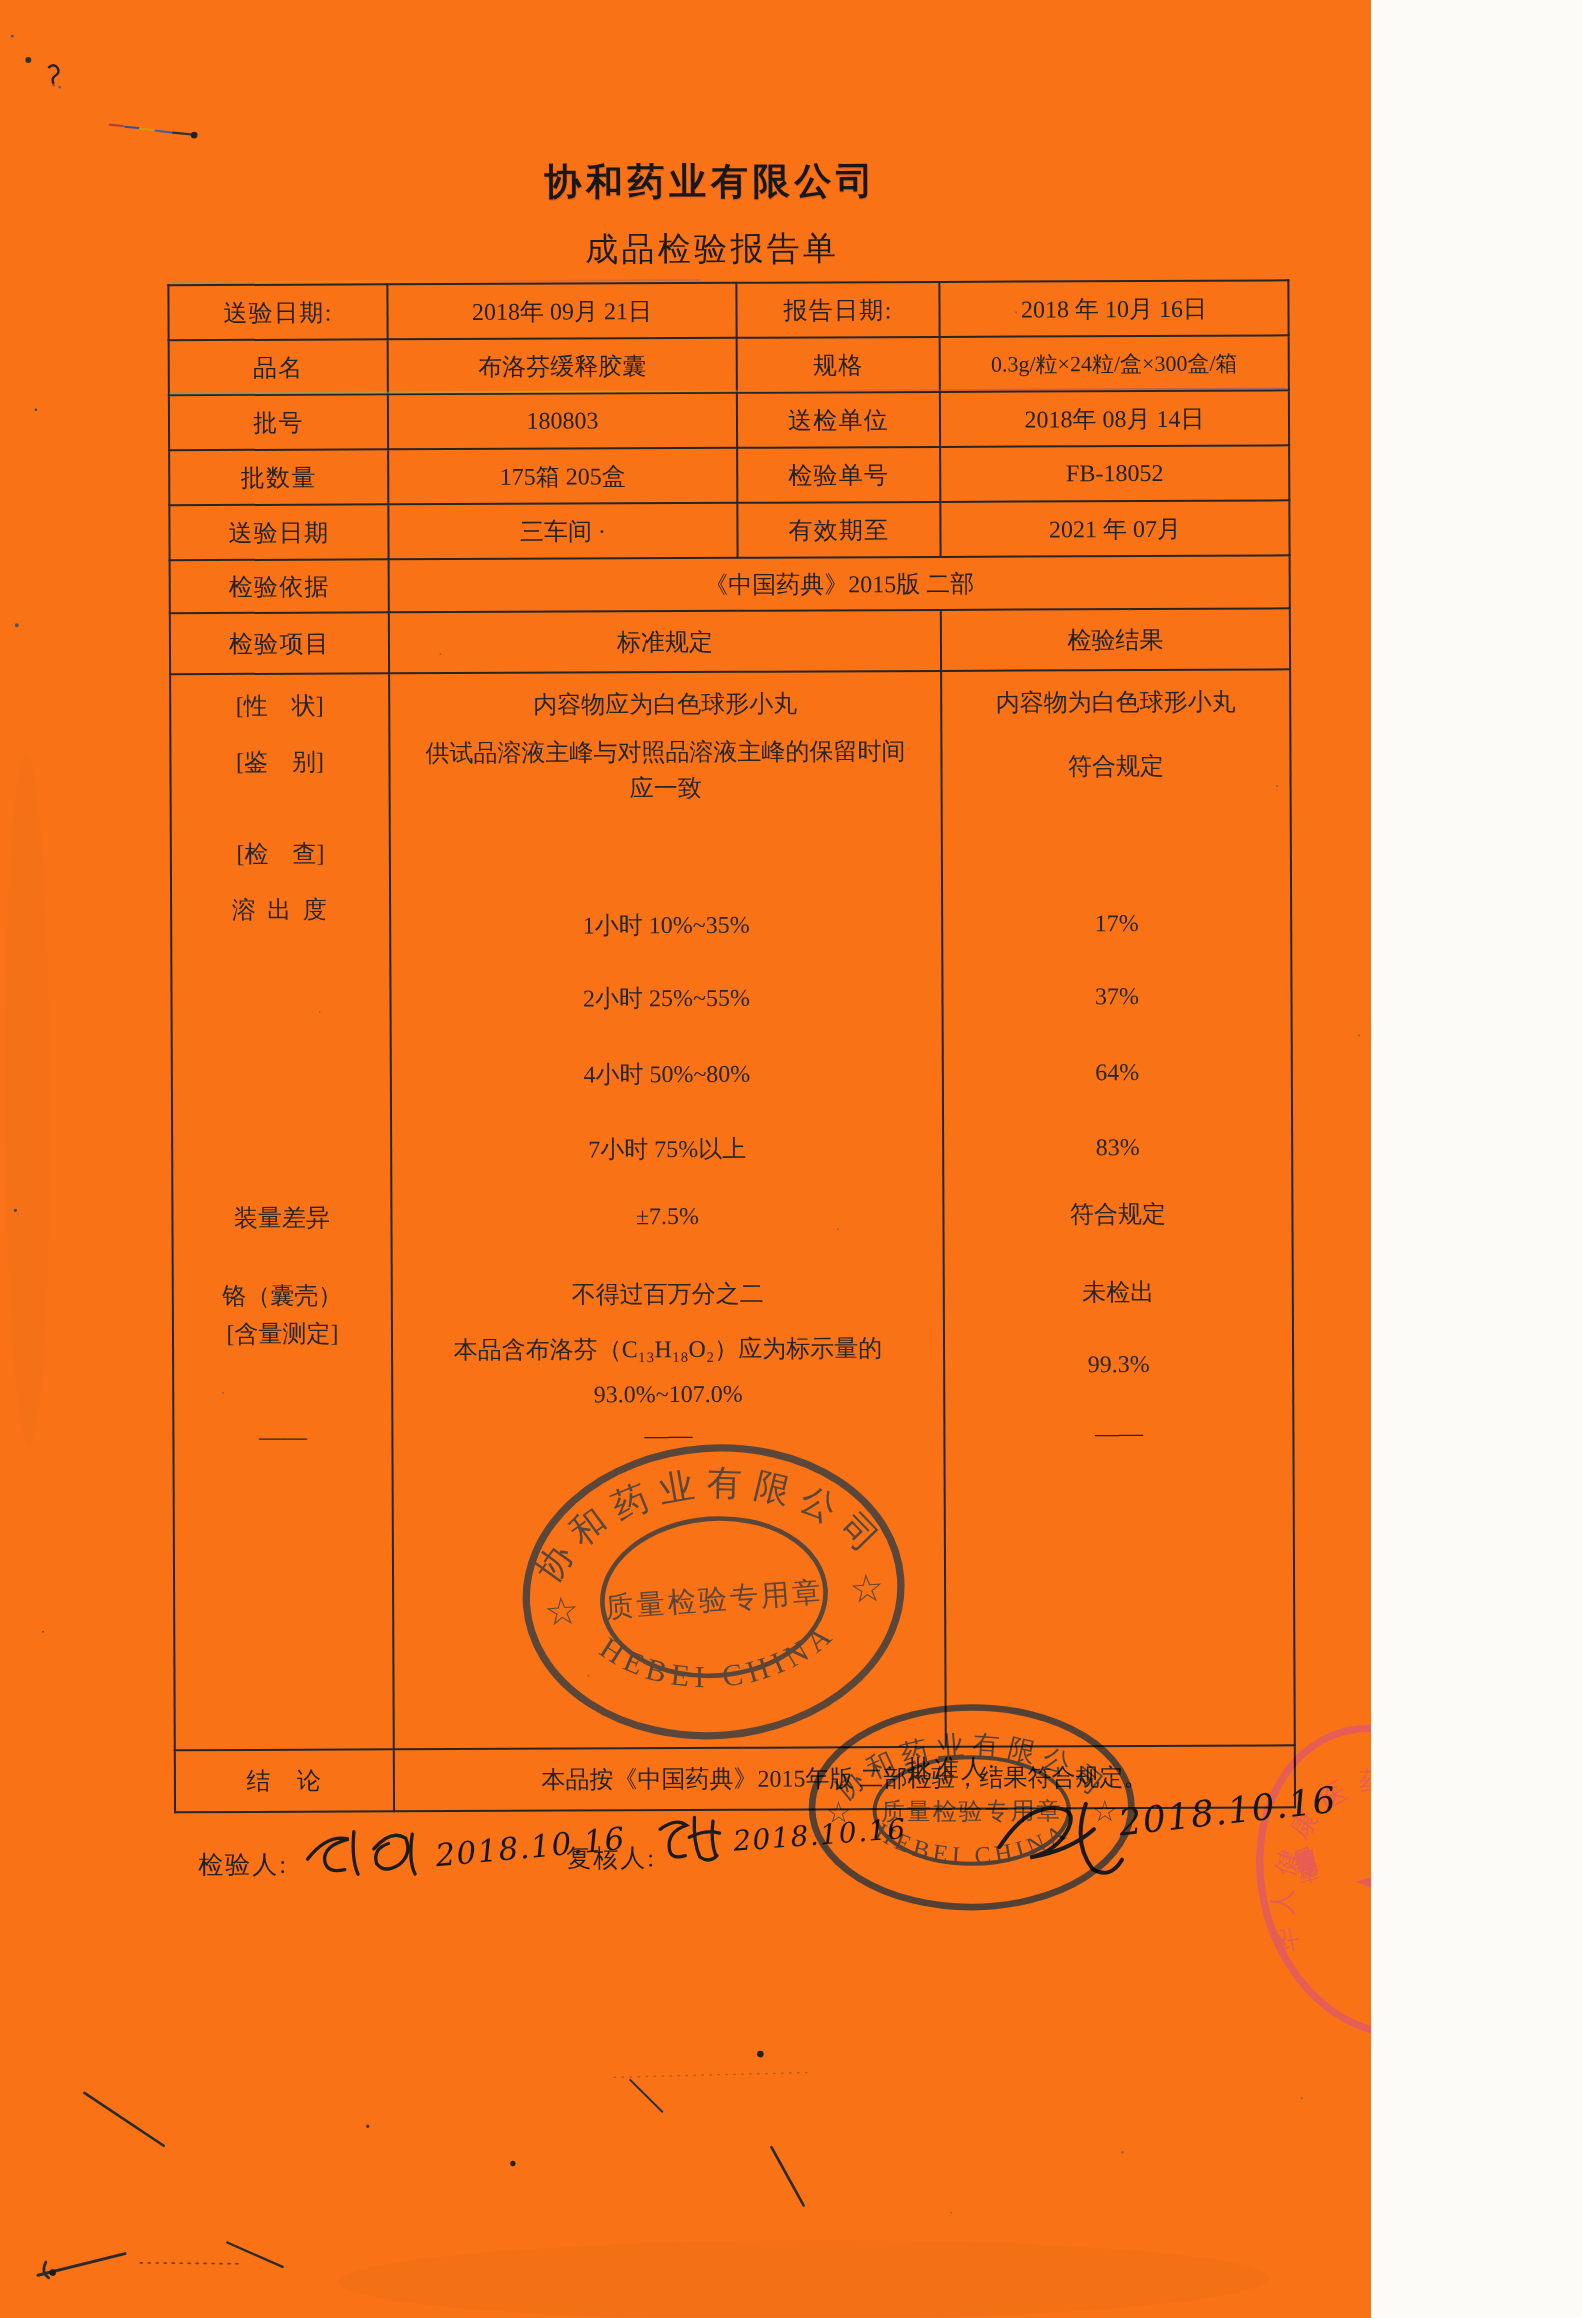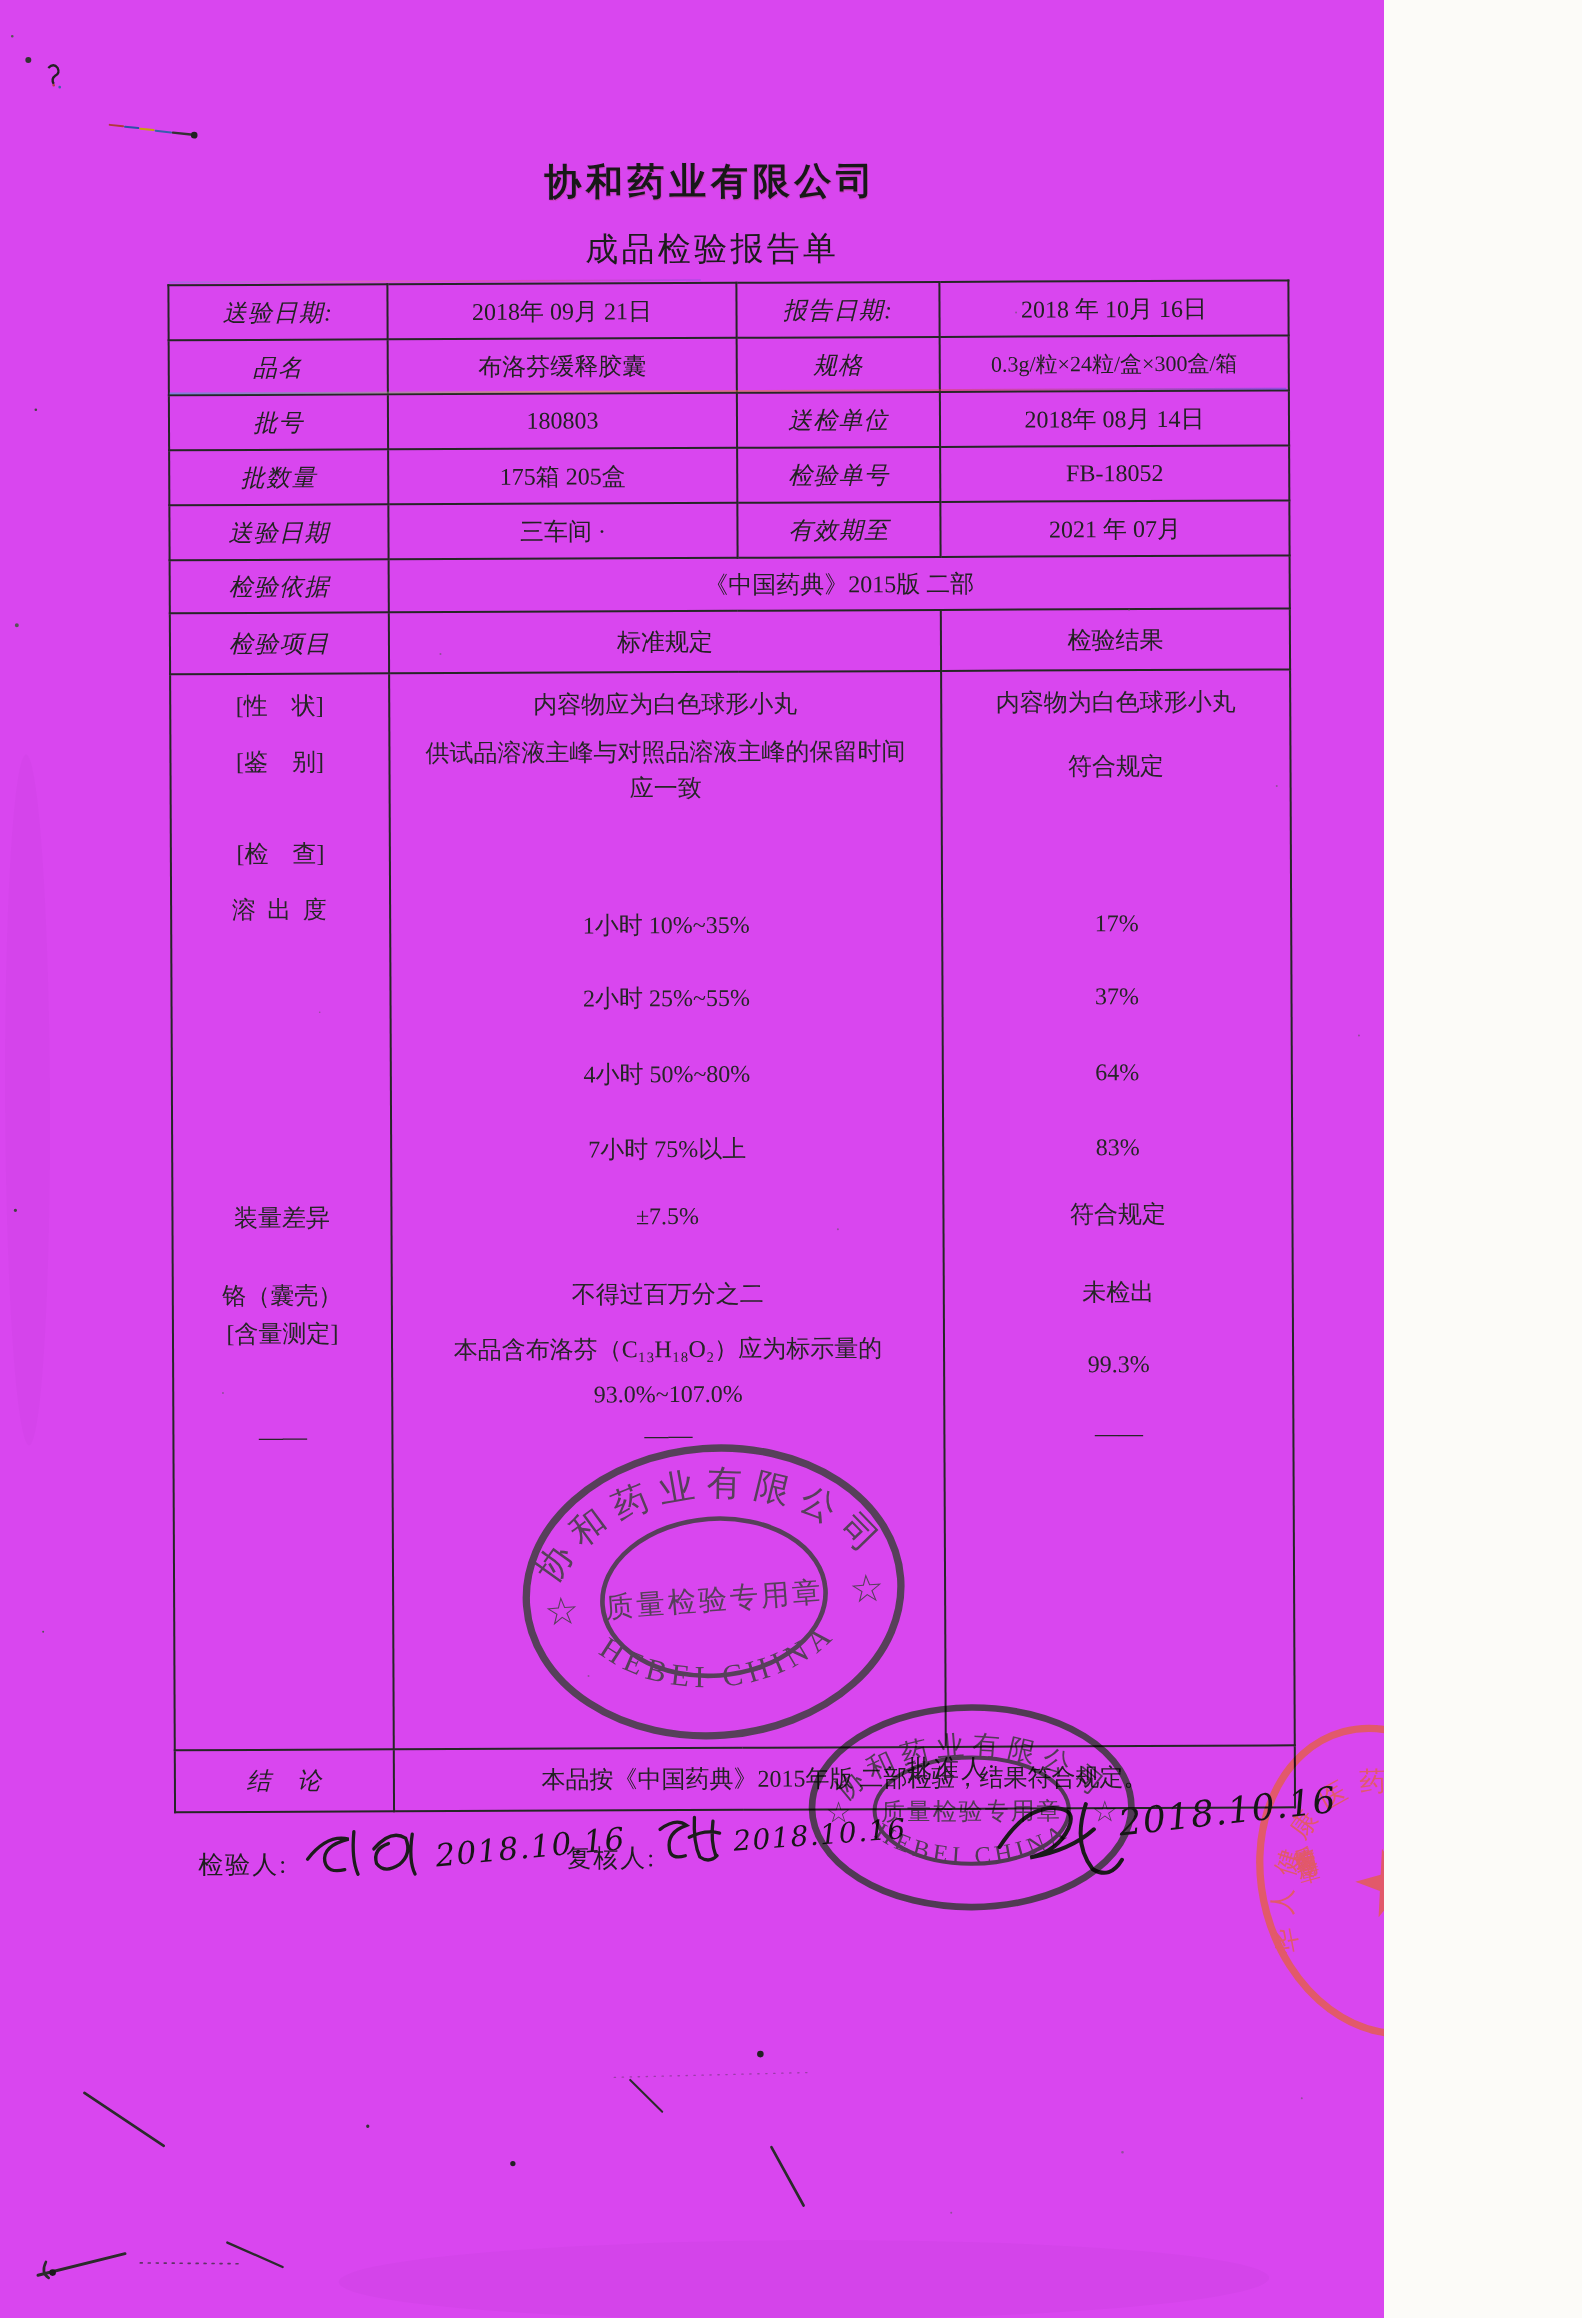--- a/index.html
+++ b/index.html
@@ -1,39 +1,38 @@
 <!DOCTYPE html>
 <html style="font-size:10.6px"><head>
 <meta charset="utf-8">
 <style>
   html,body { margin:0; padding:0; background:#fcfbf8; }
   .page {
     position:relative; width:1371px; height:2319px; overflow:hidden;
-    background:#d946ef; color:#1f1f1f;
+    background:#f97316; color:#1f1f1f;
     font-family:"Liberation Serif","DejaVu Serif",serif;
-    padding-left:13px;
   }
   .tilt { position:absolute; inset:0; transform:rotate(-0.25deg); transform-origin:50% 38%; }
 
   .title {
     position:absolute; left:714px; top:157px; transform:translateX(-50%);
     margin:0; font-size:37px; font-weight:600; letter-spacing:4.7px; white-space:nowrap;
     color:#181818; text-shadow:0.7px 1.3px 0 rgba(170,40,40,.22), -0.7px 0.7px 0 rgba(40,80,160,.10);
   }
   .subtitle {
     position:absolute; left:715px; top:227px; transform:translateX(-50%);
     margin:0; font-size:33px; font-weight:500; letter-spacing:3.3px; white-space:nowrap; color:#1c1c1c;
   }
 
   table.report {
     position:absolute; left:170px; top:282px; width:1120px;
     border-collapse:collapse; table-layout:fixed; font-size:24px;
   }
   .report td, .report th { border:2px solid #262626; font-weight:normal; text-align:center; vertical-align:middle; padding:0; color:#222; }
-  .report th { letter-spacing:1.3px;font-style:italic; }
+  .report th { letter-spacing:1.3px; }
   tr.r-info  { height:55px; }
   tr.r-basis { height:53px; }
   tr.r-head  { height:61px; }
   tr.r-body  { height:1076px; }
   tr.r-conc  { height:62px; }
   .cell-left { text-align:left; padding-left:12px; }
   .spec-cell { font-size:22px; }
   tr.r-body td { vertical-align:top; position:relative; }
   .bl { position:absolute; left:0; width:100%; text-align:center; line-height:31px; white-space:nowrap; color:#262626; }
 

